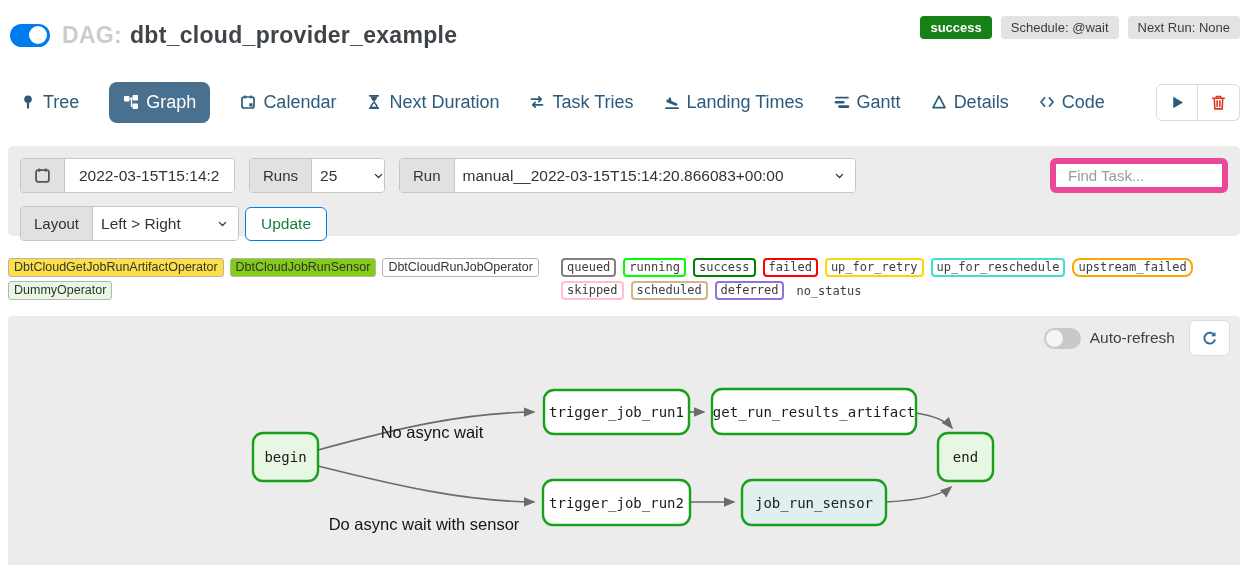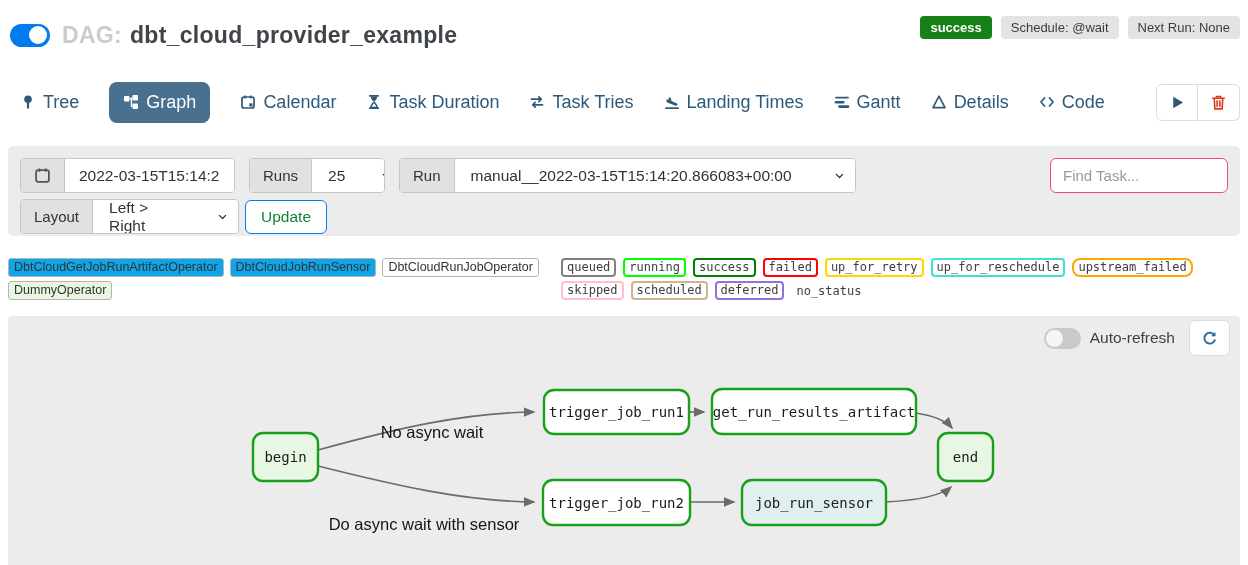--- a/index.html
+++ b/index.html
@@ -24,29 +24,29 @@
   .tab.active { background:#49708e; color:#fff; border-radius:8px; padding:10px 14px; }
   .actions { margin-left:auto; display:flex; }
   .action-btn { width:42px; height:37px; background:#fff; border:1px solid #dcdcdc; display:flex; align-items:center; justify-content:center; cursor:pointer; }
   .action-btn:first-child { border-radius:6px 0 0 6px; }
   .action-btn:last-child { border-radius:0 6px 6px 0; border-left:none; }
   .action-btn svg { width:17px; height:17px; }
 
   
   .filter-panel { margin:24px 8px 0 8px; height:90px; background:#ececec; border-radius:5px; padding:12px 12px 0 12px; }
   .frow { display:flex; align-items:center; height:35px; }
-  .frow + .frow { margin-top:6px; }
+  .frow + .frow { margin-top:13px; }
   .igroup { display:flex; align-items:stretch; height:35px; border:1px solid #c6c6c6; border-radius:4px; overflow:hidden; background:#fff; }
   .iaddon { background:#e1e1e1; border-right:1px solid #c6c6c6; display:flex; align-items:center; justify-content:center; padding:0 13px; font-size:15px; color:#333; }
   .iaddon svg { width:17px; height:17px; }
   .itext { border:none; outline:none; font-size:15.5px; color:#333; padding:0 14px; font-family:"Liberation Sans",sans-serif; background:#fff; }
-  .fakeselect { display:flex; align-items:center; background:#fff; padding:0 10px 0 16px; font-size:15.5px; color:#333; cursor:pointer;gap:24px; }
+  .fakeselect { display:flex; align-items:center; background:#fff; padding:0 10px 0 8px; font-size:15.5px; color:#333; cursor:pointer;gap:24px; }
   .fakeselect .chev { margin-left:auto; display:flex; padding-left:12px; }
   .gap14 { width:14px; }
-  .find-task { margin-left:auto; width:178px; height:35px; border:1px solid #ec4899; border-radius:6px; padding:0 12px; font-size:15px; color:#333; outline:none; font-family:"Liberation Sans",sans-serif; }
+  .find-task { margin-left:auto; width:178px; height:35px; border:6px solid #ec4899; border-radius:6px; padding:0 12px; font-size:15px; color:#333; outline:none; font-family:"Liberation Sans",sans-serif; }
   .find-task::placeholder { color:#9a9a9a; }
   .update-btn { margin-left:6px; height:34px; background:#fff; color:#15803d; border:1px solid #017cee; border-radius:6px; padding:0 15px; font-size:15.5px; cursor:pointer; font-family:"Liberation Sans",sans-serif; }
 
   
   .legend { display:flex; align-items:flex-start; margin:22px 0 0 8px; gap:8px; }
   .ops { display:flex; flex-wrap:wrap; width:545px; gap:4px 6px; }
   .op-badge { font-size:12.5px; color:#333; border:1px solid #b5b5b5; border-radius:3px; padding:1px 5px 2px; white-space:nowrap; }
   .statuses { display:flex; flex-wrap:wrap; width:687px; gap:4px 7px; align-items:center; }
   .st-badge { font-family:"DejaVu Sans Mono",monospace; font-size:12px; color:#3d3d3d; border:2px solid #808080; border-radius:4px; padding:0px 4px 1px; white-space:nowrap; }
   .no-status { font-family:"DejaVu Sans Mono",monospace; font-size:12px; color:#3d3d3d; margin-left:5px; }
@@ -102,21 +102,21 @@
           <rect x="9.3" y="9.3" width="3.2" height="3.2" fill="currentColor"></rect>
         </svg>
         <span>Calendar</span>
       </div>
       <div class="tab">
         <svg viewBox="0 0 16 16">
           <path d="M3.8 1.8h8.4M3.8 14.2h8.4" stroke="currentColor" stroke-width="1.8" stroke-linecap="round"></path>
           <path d="M4.8 2.4c0 2.6 1.6 3.8 3.2 5.4 1.6-1.6 3.2-2.8 3.2-5.4z" fill="currentColor"></path>
           <path d="M4.8 13.6c0-2.6 1.6-3.8 3.2-5.4 1.6 1.6 3.2 2.8 3.2 5.4z" fill="none" stroke="currentColor" stroke-width="1.5"></path>
         </svg>
-        <span>Task Duration</span>
+        <span>Next Duration</span>
       </div>
       <div class="tab">
         <svg viewBox="0 0 16 16">
           <path d="M2.5 5.2h9.5M9.8 2.8l2.4 2.4-2.4 2.4" stroke="currentColor" stroke-width="1.7" fill="none" stroke-linecap="round" stroke-linejoin="round"></path>
           <path d="M13.5 10.8H4M6.2 8.4l-2.4 2.4 2.4 2.4" stroke="currentColor" stroke-width="1.7" fill="none" stroke-linecap="round" stroke-linejoin="round"></path>
         </svg>
         <span>Task Tries</span>
       </div>
       <div class="tab">
         <svg viewBox="0 0 16 16">
@@ -213,22 +213,22 @@
             </svg>
           </span>
       </div>
     </div>
     <button class="update-btn">Update</button>
   </div>
 </div>
 
 <div class="legend">
   <div class="ops" id="ops-list">
-      <span class="op-badge" style="background: #0ea5e9;">DbtCloudGetJobRunArtifactOperator</span>
-      <span class="op-badge" style="background: #0ea5e9;">DbtCloudJobRunSensor</span>
+      <span class="op-badge" style="background: #fde047;">DbtCloudGetJobRunArtifactOperator</span>
+      <span class="op-badge" style="background: #84cc16;">DbtCloudJobRunSensor</span>
       <span class="op-badge" style="background: rgb(255, 255, 255);">DbtCloudRunJobOperator</span>
       <span class="op-badge" style="background: rgb(232, 247, 228);">DummyOperator</span>
     </div>
   <div class="statuses" id="status-list">
       <span class="st-badge" style="border-color: rgb(128, 128, 128);">queued</span>
       <span class="st-badge" style="border-color: rgb(0, 255, 0);">running</span>
       <span class="st-badge" style="border-color: rgb(0, 128, 0);">success</span>
       <span class="st-badge" style="border-color: rgb(255, 0, 0);">failed</span>
       <span class="st-badge" style="border-color: rgb(255, 215, 0);">up_for_retry</span>
       <span class="st-badge" style="border-color: rgb(64, 224, 208);">up_for_reschedule</span>

